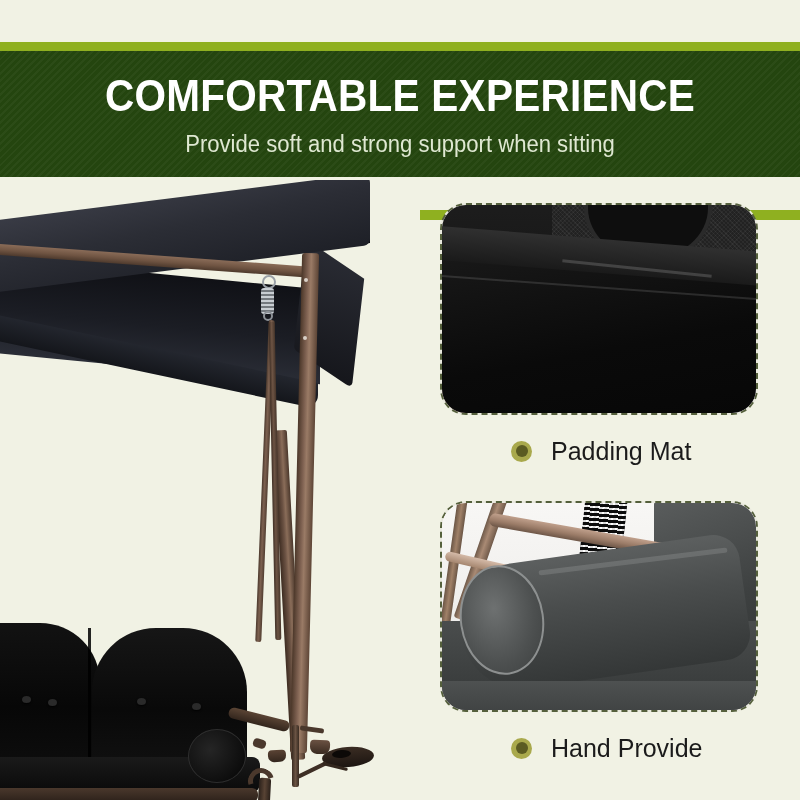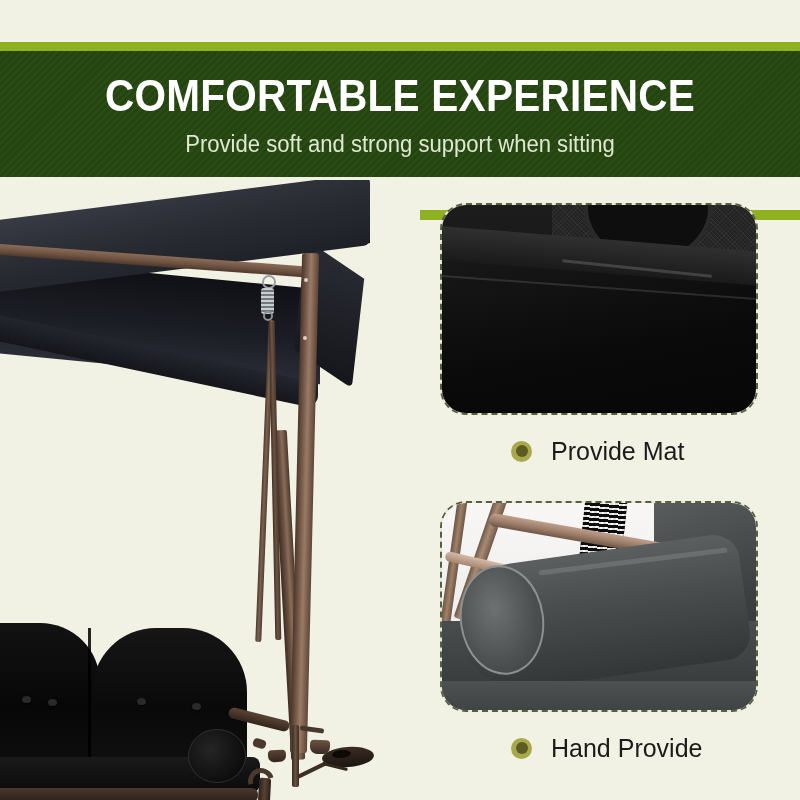--- a/index.html
+++ b/index.html
@@ -631,21 +631,21 @@
       <div class="pad-frame-bronze"></div>
       <div class="pad-cushion"></div>
       <div class="pad-cushion-top"></div>
       <div class="pad-seam"></div>
       <div class="pad-corner-hi"></div>
     </div>
   </div>
 
   <div class="caption caption-top">
     <span class="bullet"></span>
-    <span class="caption-text">Provide Mat</span>
+    <span class="caption-text">Padding Mat</span>
   </div>
 
   <div class="panel panel-bottom">
     <div class="hand-scene">
       <div class="hand-bg-white"></div>
       <div class="hand-backrest"></div>
       <div class="hand-mesh"></div>
       <div class="hand-frame-diag2"></div>
       <div class="hand-frame-diag"></div>
       <div class="hand-frame-horiz"></div>

